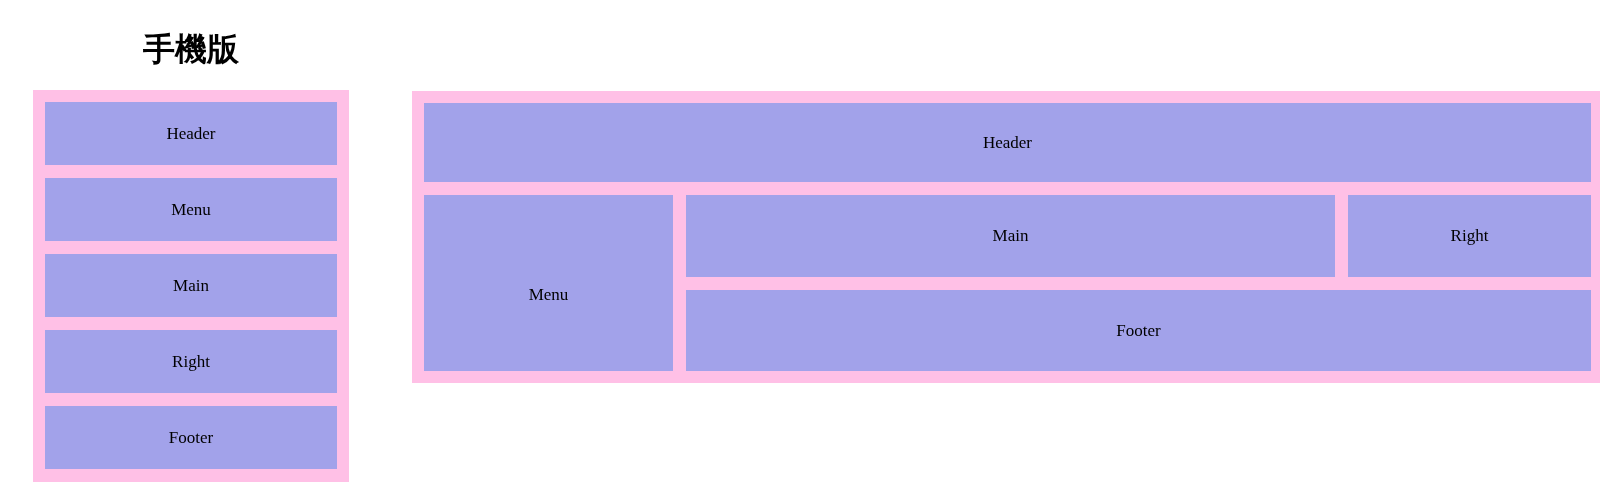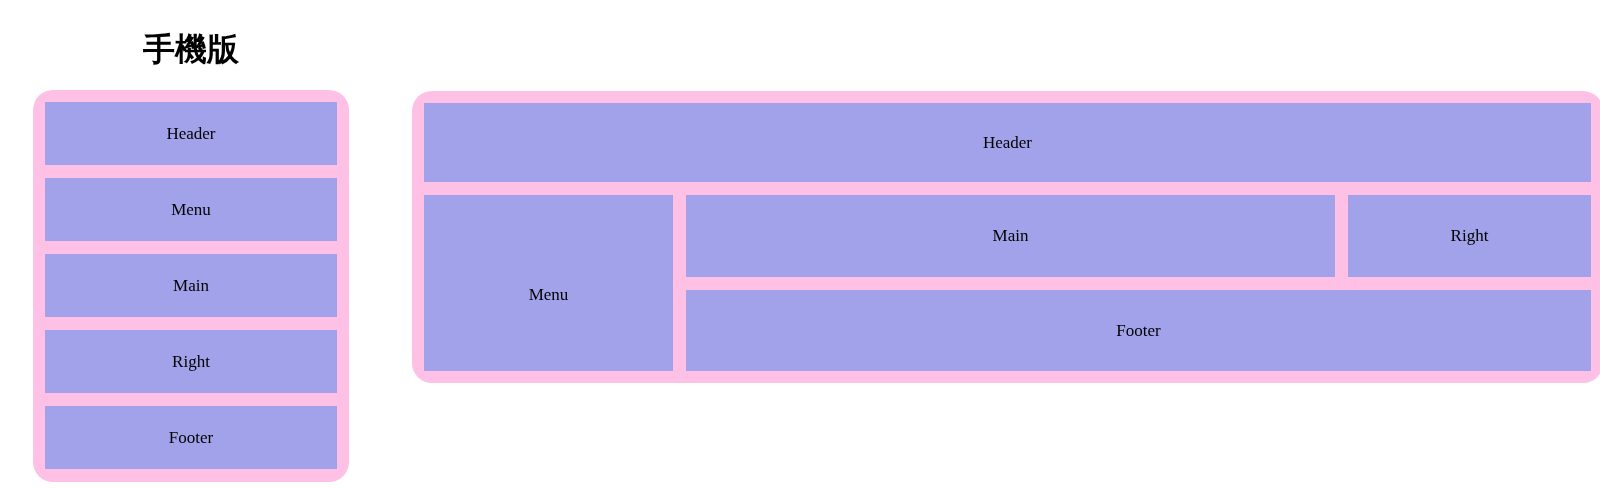--- a/index.html
+++ b/index.html
@@ -28,21 +28,20 @@
     line-height: 40px;
     color: var(--title-text);
   }
   .title-mobile  { left: 17px;  width: 316px; }
   .title-desktop { left: 396px; width: 1191px; }
 
   .layout-container {
     position: absolute;
     background: var(--container-pink);
     padding: 12px;
-    border-radius: 20px;
   }
 
   
   .mobile-container {
     left: 17px; top: 74px;
     width: 316px; height: 392px;
     display: flex;
     flex-direction: column;
     gap: 13px;
   }

